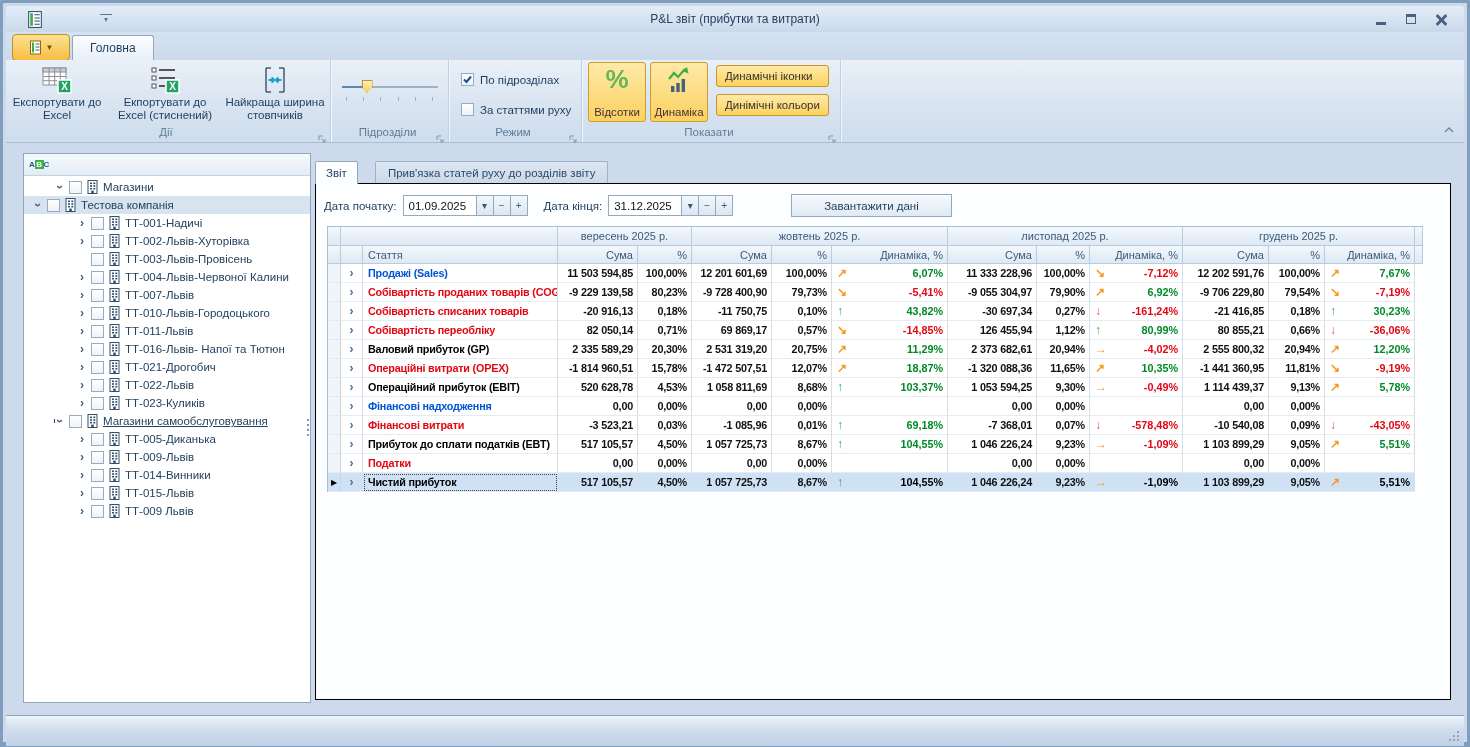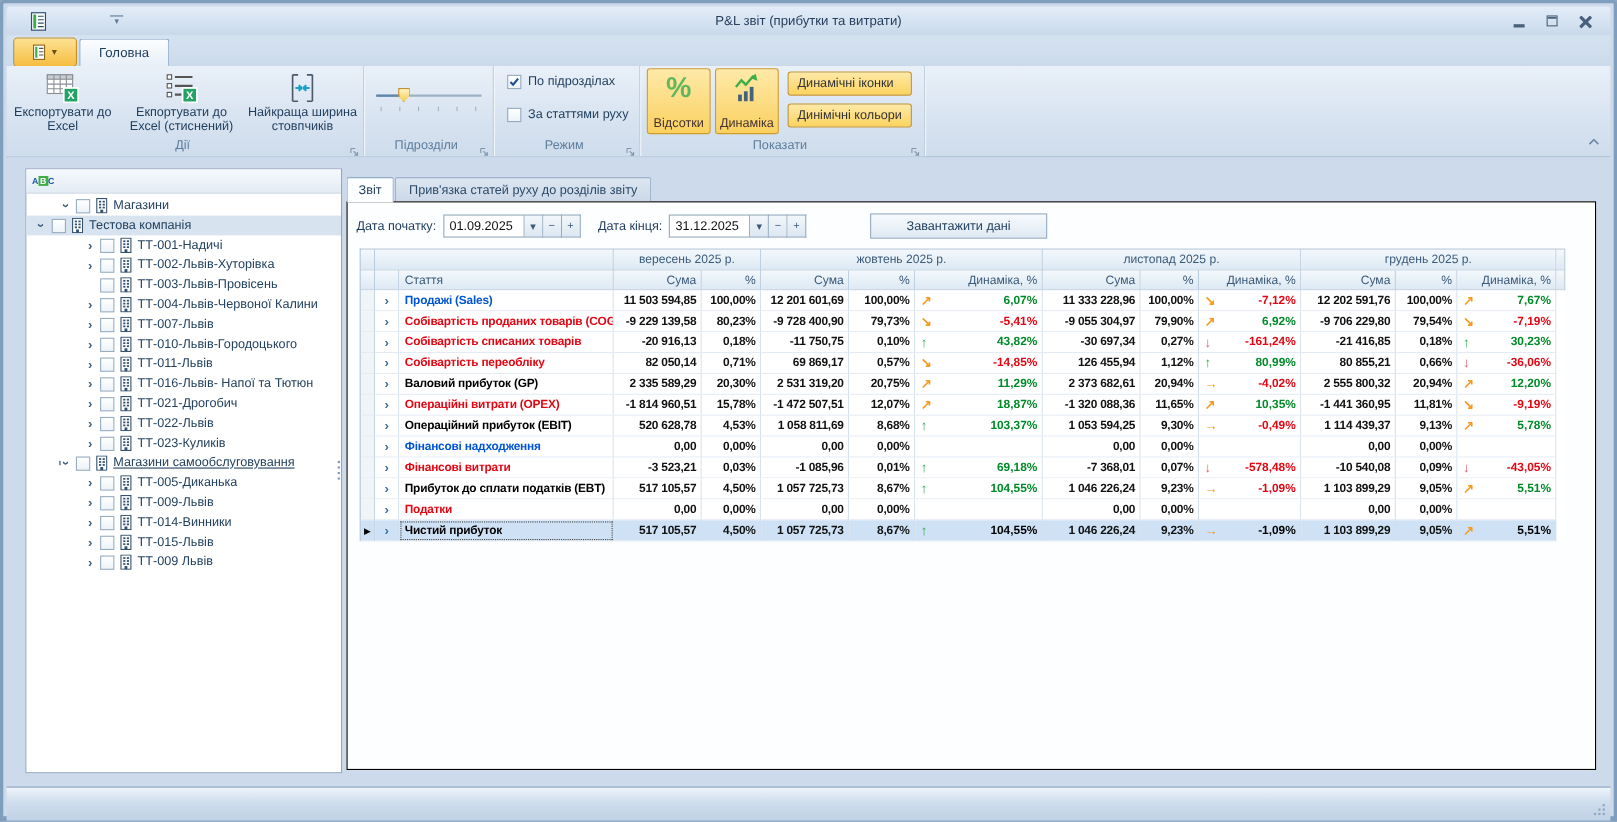--- a/index.html
+++ b/index.html
@@ -40,21 +40,21 @@
     border-bottom:1px solid #aabfd6;display:flex;}
   .group{position:relative;border-right:1px solid #c0d0e0;box-shadow:1px 0 0 #f2f7fc;}
   .g-label{position:absolute;left:10px;right:14px;bottom:1px;height:15px;text-align:center;
     font-size:11.5px;color:#5d7e9e;}
   .launcher{position:absolute;right:3px;bottom:3px;width:9px;height:9px;}
   .g-content{display:flex;height:62px;margin-top:2px;}
   .bb{display:flex;flex-direction:column;align-items:center;padding-top:2px;
       font-size:11.5px;line-height:13px;color:#1e3c5c;text-align:center;}
   .bb .bicon{height:32px;display:flex;align-items:center;}
   .g-actions{width:324px;} .g-sub{width:117px;} .g-mode{width:132px;} .g-show{width:258px;}
-  .ckrow{display:flex;align-items:flex-start;gap:6px;font-size:11.5px;color:#1e3c5c;height:18px;margin:8px 0 0 12px;}
+  .ckrow{display:flex;align-items:flex-end;gap:6px;font-size:11.5px;color:#1e3c5c;height:18px;margin:8px 0 0 12px;}
   .cb{width:13px;height:13px;background:linear-gradient(#fff,#edf3f9);border:1px solid #98acc0;
       display:flex;align-items:center;justify-content:center;box-sizing:border-box;flex:none;}
   .slider{width:96px;margin:26px auto 0;position:relative;}
   .track{height:2px;background:#9db1c5;border-radius:1px;}
   .trackfill{position:absolute;left:0;top:0;height:2px;width:24px;background:#5e87ad;}
   .thumb{position:absolute;left:20px;top:-6px;width:11px;height:13px;
     background:linear-gradient(#fff3c0,#f6cc55);border:1px solid #bf9130;box-sizing:border-box;
     clip-path:polygon(0 0,100% 0,100% 55%,50% 100%,0 55%);}
   .ticks{display:flex;justify-content:space-between;margin-top:9px;padding:0 4px;}
   .tick{width:1px;height:4px;background:#9db1c5;}
@@ -81,21 +81,21 @@
   .titem.sel{background:#d7e3ef;}
   .texp{width:16px;text-align:center;color:#41607f;font-weight:bold;font-size:12px;flex:none;}
   .texp.open{transform:rotate(90deg);}
   .texp.hid{visibility:hidden;}
   .tcb{margin:0 5px 0 1px;}
   .bldico{margin-right:5px;display:flex;flex:none;}
   .splitter{position:absolute;left:301px;top:276px;display:flex;flex-direction:column;gap:3px;}
   .splitter i{width:2px;height:2px;background:#7e97b1;}
 
   
-  .ptabs{position:absolute;left:309px;top:17px;display:flex;align-items:flex-end;gap:1px;z-index:3;}
+  .ptabs{position:absolute;left:309px;top:17px;display:flex;align-items:flex-end;gap:17px;z-index:3;}
   .ptab{height:23px;display:flex;align-items:center;font-size:11.5px;box-sizing:border-box;}
   .ptab.active{background:#fdfeff;border:1px solid #8ea8c4;border-bottom:none;color:#1e3c5c;
     border-radius:2px 2px 0 0;padding:0 10px;position:relative;top:1px;z-index:4;}
   .ptab.inactive{background:linear-gradient(#dde7f2,#ccd8e8);border:1px solid #9db2ca;border-bottom:none;
     color:#2c4a68;border-radius:2px 2px 0 0;padding:0 12px;height:22px;}
   .page{position:absolute;left:309px;top:40px;width:1136px;height:517px;
     background:#fdfeff;border:1px solid #000000;box-sizing:border-box;}
   .daterow{position:absolute;left:8px;top:10px;display:flex;align-items:center;
     font-size:11.5px;color:#1e3c5c;}
   .dlabel{margin-right:6px;}

